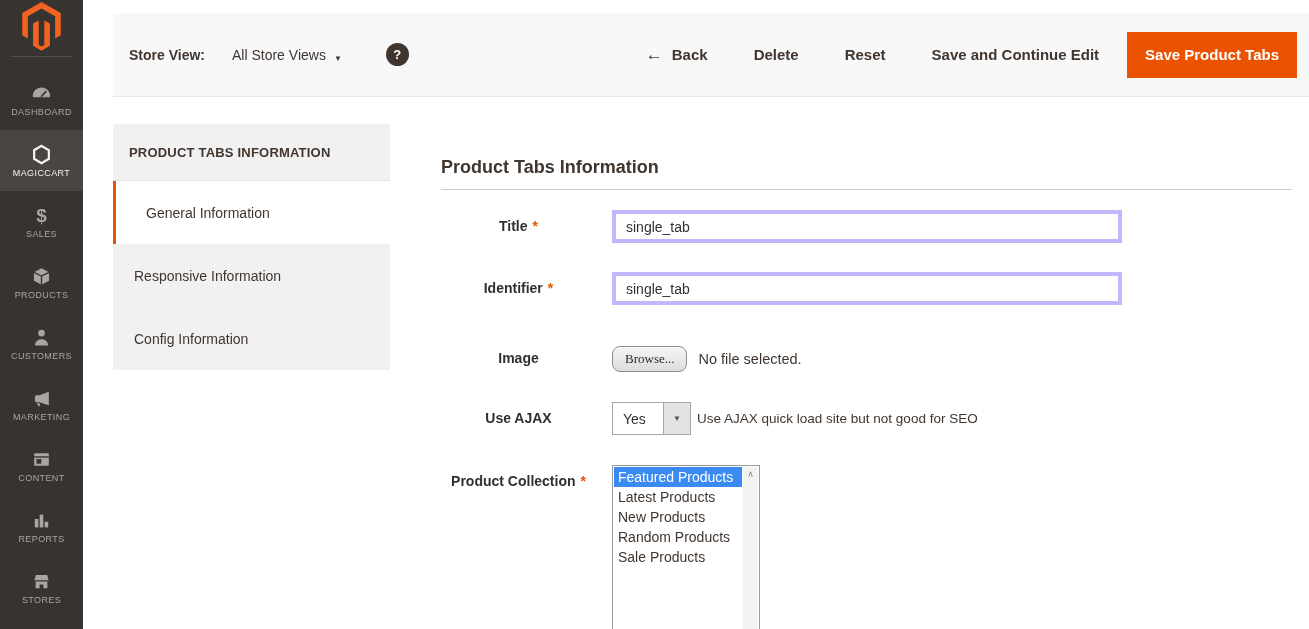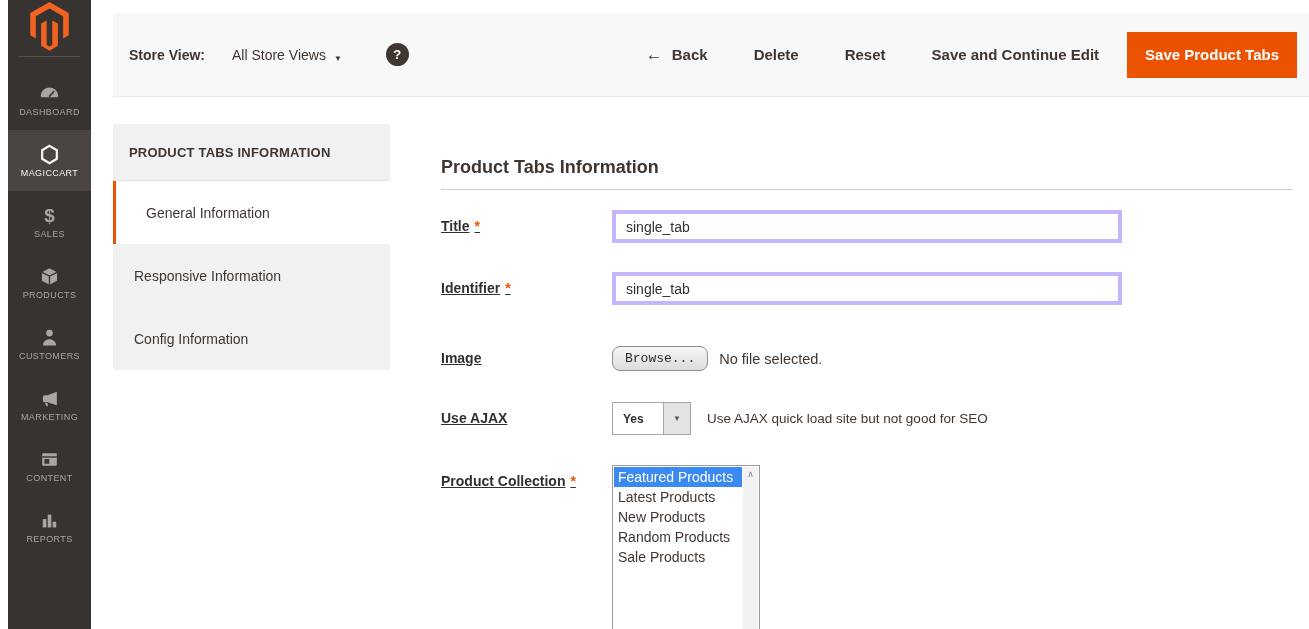--- a/index.html
+++ b/index.html
@@ -3,21 +3,21 @@
 <meta charset="utf-8">
 <style>
   * { margin:0; padding:0; box-sizing:border-box; }
   html,body { width:1309px; height:629px; }
   body {
     position:relative; overflow:hidden; background:#fff;
     font-family:"Liberation Sans", sans-serif; color:#41362f;
   }
 
   
-  .sidebar { position:absolute; left:8px; top:0; width:83px; height:629px; background:#373330; z-index:5; }
+  .sidebar { position:absolute; left:0; top:0; width:83px; height:629px; background:#373330; z-index:5; }
   .logo { height:56px; display:flex; align-items:center; justify-content:center; cursor:pointer; }
   .logo-sep { height:1px; background:#56504b; margin:0 11px; }
   .nav { margin-top:12px; }
   .nav-item { height:61px; display:flex; flex-direction:column; align-items:center; justify-content:center;
               cursor:pointer; color:#a9a5a0; }
   .nav-item.active { background:#4a4542; color:#f7f3ee; }
   .nav-ic { height:23px; display:flex; align-items:center; justify-content:center; }
   .nav-ic svg { display:block; }
   .nav-label { font-size:9px; letter-spacing:.4px; margin-top:2px; }
   .dollar-glyph { font-size:19px; font-weight:700; line-height:20px; }
@@ -47,36 +47,36 @@
   .tab { height:63px; display:flex; align-items:center; padding-left:21px; font-size:14px;
          color:#41362f; cursor:pointer; }
   .tab.active { background:#fff; border-left:3px solid #eb5202; padding-left:30px; font-weight:400; }
 
   
   .main { position:absolute; left:441px; top:140px; width:851px; }
   .main-title { font-size:18px; font-weight:700; color:#41362f; padding-top:17px; }
   .rule { height:1px; background:#cccccc; margin-top:11px; }
   .form { margin-top:20px; }
   .row { display:flex; }
-  .row-label { width:155px; flex-shrink:0; text-align:left; font-size:14px; font-weight:600;
-               color:#303030; line-height:33px;text-decoration:underline; }
+  .row-label { width:155px; flex-shrink:0; text-align:center; font-size:14px; font-weight:600;
+               color:#303030; line-height:33px; }
   .req { color:#eb5202; margin-left:5px; font-weight:600; }
   .field { margin-left:16px; display:flex; align-items:center; }
   .field.top { align-items:flex-start; }
   .text-input { width:510px; height:33px; border:4px solid #c4b5fd; padding:0 10px; font-size:14px;
                 color:#303030; font-family:inherit; background:#fff; }
   .mb1 { margin-bottom:29px; } .mb2 { margin-bottom:37px; } .mb3 { margin-bottom:27px; } .mb4 { margin-bottom:30px; }
   .browse-btn { border:1px solid #8f8f8f; background:linear-gradient(#f6f6f6,#dcdcdc); font-size:13px;
-                color:#2b2b2b; padding:4px 12px; border-radius:8px; cursor:pointer; font-family:Liberation Mono, monospace; }
+                color:#2b2b2b; padding:4px 12px; border-radius:8px; cursor:pointer; font-family:Liberation Serif, serif; }
   .file-status { margin-left:11px; font-size:14.5px; color:#41362f; }
   .select { width:79px; height:33px; border:1px solid #a6a6a6; display:flex; background:#fff; cursor:pointer; }
-  .select-value { flex:1; font-size:12px; color:#303030; display:flex; align-items:center; padding-left:10px;font-weight:bold; }
+  .select-value { flex:1; font-size:14px; color:#303030; display:flex; align-items:center; padding-left:10px; }
   .select-arrow { width:27px; background:#e3e3e3; border-left:1px solid #a6a6a6; display:flex;
                   align-items:center; justify-content:center; font-size:8px; color:#555; }
-  .hint { margin-left:16px; font-size:13.5px; color:#41362f; }
+  .hint { margin-left:6px; font-size:13.5px; color:#41362f; }
   .listbox { position:relative; width:148px; height:195px; border:1px solid #9b9b9b; background:#fff;
              padding:1px 17px 1px 1px; overflow:hidden; }
   .option { line-height:20px; padding:0 4px; font-size:14px; color:#41362f; white-space:nowrap; cursor:default; }
   .option.selected { background:#3a8af2; color:#fff; }
   .lb-scroll { position:absolute; top:1px; right:1px; bottom:1px; width:15px; background:#f2f2f2; cursor:pointer; }
   .lb-chevron { display:block; text-align:center; font-size:9px; line-height:15px; color:#8a8a8a; }
 </style>
 </head>
 <body>
 
@@ -163,20 +163,29 @@
       <span class="nav-ic">
         <svg width="21" height="21" viewBox="0 0 20 20" fill="currentColor">
           <rect x="3.6" y="8.6" width="3.4" height="8"></rect>
           <rect x="8.3" y="4.4" width="3.4" height="12.2"></rect>
           <rect x="13" y="11.2" width="3.4" height="5.4"></rect>
         </svg>
       </span>
       <span class="nav-label">REPORTS</span>
     </div>
 
+    <div class="nav-item">
+      <span class="nav-ic">
+        <svg width="21" height="21" viewBox="0 0 20 20" fill="currentColor">
+          <path d="M3.2 8.8 h13.6 L15.4 3.8 H4.6 Z"></path>
+          <path d="M4.4 10 h11.2 V16.4 H11.8 v-3.6 H8.2 v3.6 H4.4 Z"></path>
+        </svg>
+      </span>
+      <span class="nav-label">STORES</span>
+    </div>
   </nav>
 </aside>
 
 <header class="toolbar">
   <span class="sv-label">Store View:</span>
   <span class="sv-value">
     <span>All Store Views</span>
     <span class="sv-caret">▼</span>
   </span>
   <span class="help-btn">?</span>

